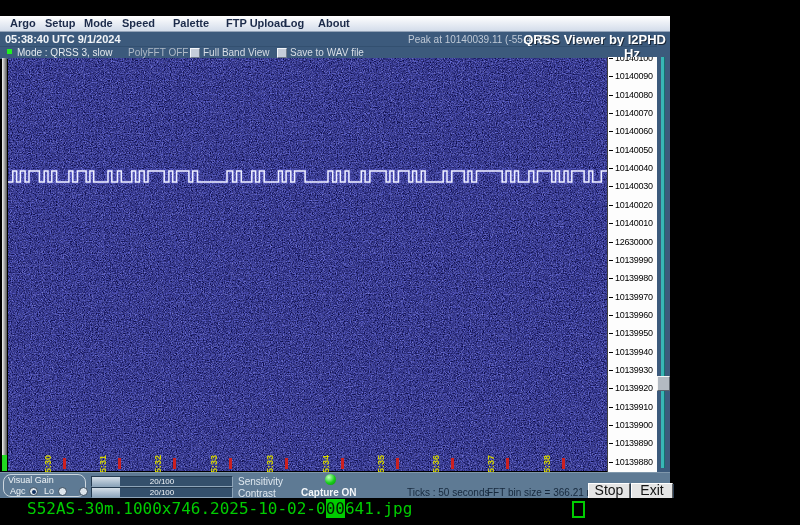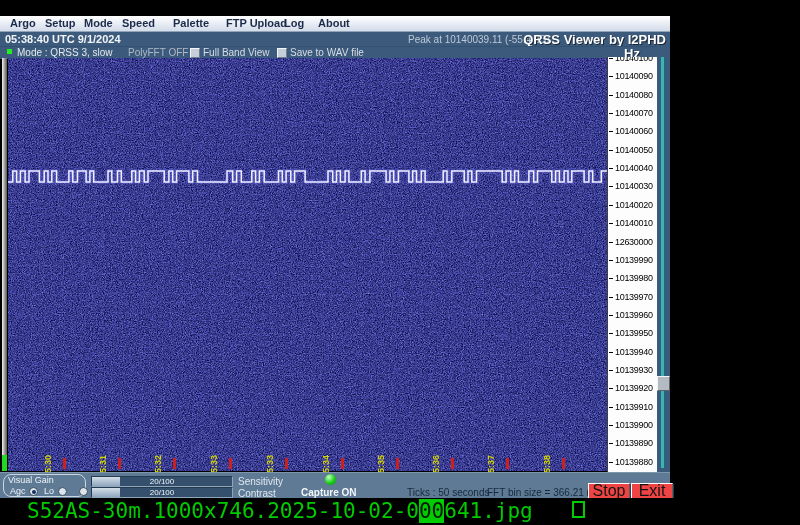--- a/index.html
+++ b/index.html
@@ -54,27 +54,27 @@
     border:1px solid;border-color:#243a50 #8fa6ba #8fa6ba #243a50;}
   .slider .fill{position:absolute;left:0;top:0;height:100%;width:20%;
     background:linear-gradient(#d5dfe8,#8ea6bc);}
   .slider .val{position:absolute;left:0;top:0;width:100%;text-align:center;
     font-size:8px;line-height:9px;color:#f2f6fa;}
   .slider-label{left:238px;font-size:10px;color:#dfe8f0;}
   #capture-led{left:325px;top:1px;width:11px;height:11px;border-radius:50%;
     background:radial-gradient(circle at 35% 30%,#c4ffc4,#17cf17 55%,#0a8a0a);}
   #capture-text{left:301px;top:14px;font-size:10px;font-weight:bold;color:#f4f7fa;}
   .info-text{top:14px;font-size:10px;color:#16283c;}
-  .btn{top:10px;width:40px;height:14px;background:#ef4444;color:#141414;
-    font-size:16px;line-height:13px;text-align:center;
+  .btn{top:10px;width:40px;height:14px;background:#e5e5e5;color:#141414;
+    font-size:14px;line-height:13px;text-align:center;
     border:1px solid;border-color:#ffffff #5f5f5f #5f5f5f #ffffff;box-shadow:1px 1px 0 #2c3e52;}
   
   #filename-bar{left:0;top:498px;width:800px;height:24px;background:#000;}
   #filename-text{position:absolute;left:27px;top:1px;font-family:"DejaVu Sans Mono",monospace;
-    font-size:21px;color:#00cc00;white-space:pre;}
+    font-size:16px;color:#00cc00;white-space:pre;}
   #filename-text .inv{background:#00cc00;color:#001a00;}
   #text-cursor{position:absolute;left:572px;top:3px;width:9px;height:13px;border:2px solid #00cc00;}
   #edge-artifact{left:1px;top:500px;width:2px;height:17px;background:#00bb00;}
 </style>
 </head>
 <body>
 
 <div id="menubar" class="abs">
     <span class="menu-item" style="left: 10px;">Argo</span>
     <span class="menu-item" style="left: 45px;">Setup</span>

